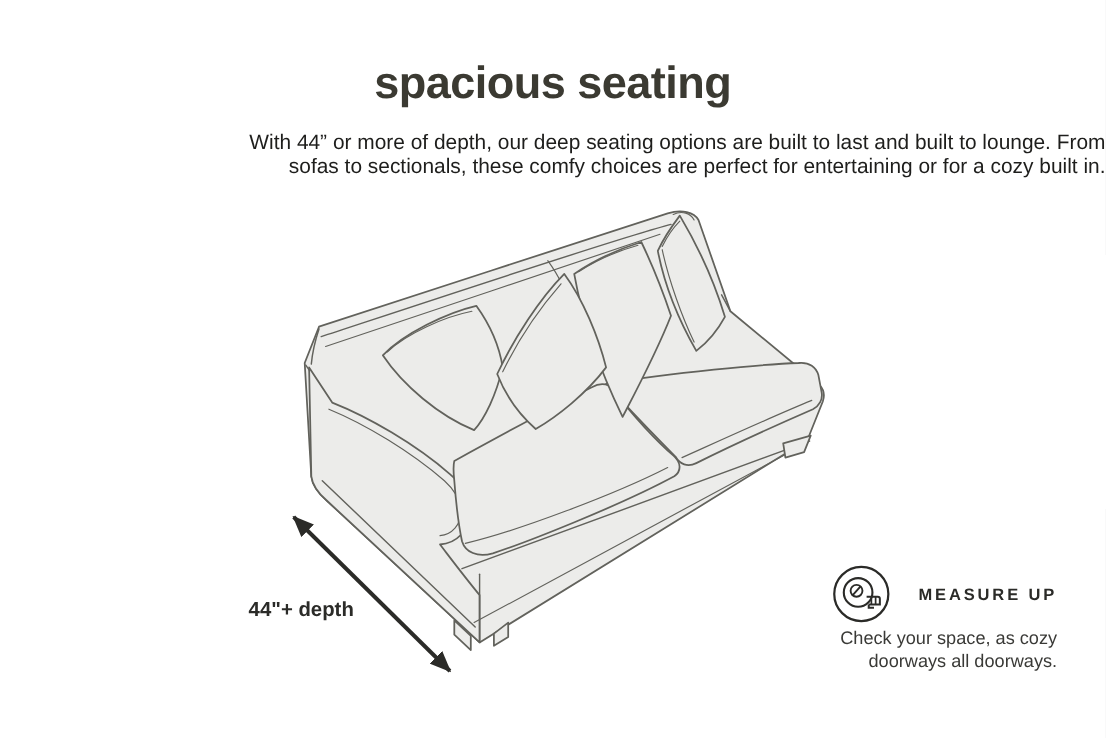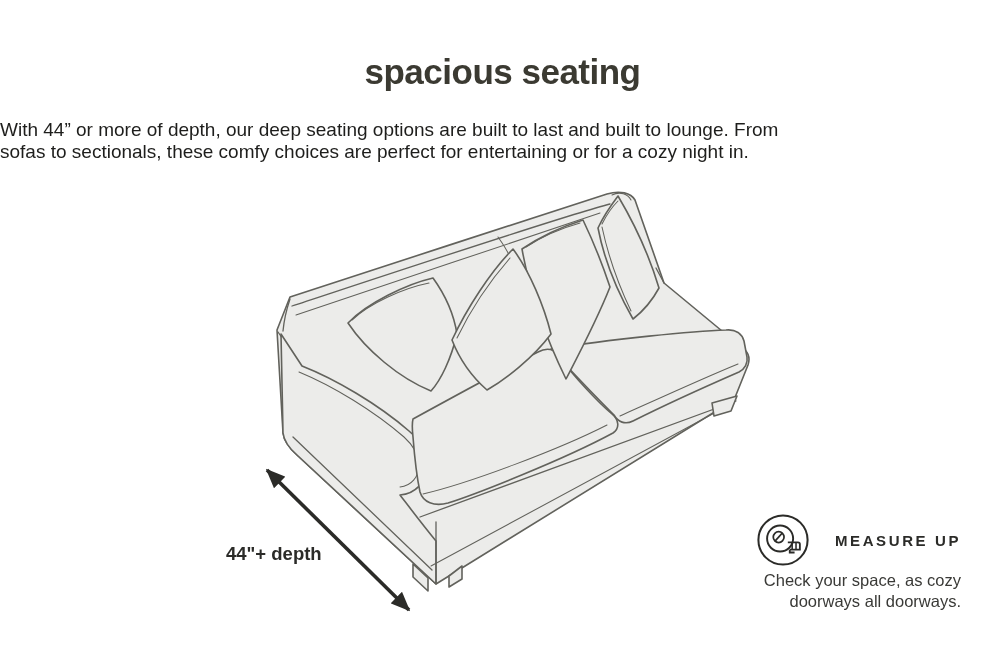--- a/index.html
+++ b/index.html
@@ -7,24 +7,24 @@
     --line-color:#62625c; --fill-color:#ececea; --arrow-color:#2b2b28; --note-color:#3a3a37;
   }
   *{margin:0;padding:0;box-sizing:border-box}
   body{background:#e8e8e8;font-family:"Liberation Sans",sans-serif}
   #stage{
     position:relative;width:1005px;height:671px;background:var(--background);
     overflow:hidden;margin:0 auto;
   }
   .title{
     position:absolute;left:0;top:52px;width:100%;text-align:center;
-    font-size:35px;font-weight:700;letter-spacing:-0.5px;color:var(--title-color);
+    font-size:41px;font-weight:700;letter-spacing:-0.5px;color:var(--title-color);
   }
   .intro{
-    position:absolute;left:0;top:119px;width:100%;text-align:left;
+    position:absolute;left:0;top:119px;width:100%;text-align:right;
     font-size:19px;line-height:22px;color:var(--body-color);
   }
   .art-svg{position:absolute;left:0;top:0;width:1005px;height:671px}
   .s0{fill:var(--fill-color);stroke:var(--line-color);stroke-width:1.6;stroke-linejoin:round;stroke-linecap:round}
   .s1{fill:none;stroke:var(--line-color);stroke-width:1.3;stroke-linecap:round}
   .s2{fill:none;stroke:var(--line-color);stroke-width:1.05;stroke-linecap:round}
   .arrow-line{fill:none;stroke:var(--arrow-color);stroke-width:3.6;stroke-linecap:butt}
   .arrow-head{fill:var(--arrow-color)}
   .depth-label{
     position:absolute;left:226px;top:543px;
@@ -43,21 +43,21 @@
 </style>
 </head>
 <body>
 
 <div id="stage">
 
   <h1 class="title">spacious seating</h1>
 
   <div class="intro">
     <div>With 44” or more of depth, our deep seating options are built to last and built to lounge. From</div>
-    <div>sofas to sectionals, these comfy choices are perfect for entertaining or for a cozy night in.</div>
+    <div>sofas to sectionals, these comfy choices are perfect for entertaining or for a cozy built in.</div>
   </div>
 
   <svg class="art-svg" viewBox="0 0 1005 671" aria-hidden="true">
 
     <g>
       <path class="s0" d="M290 297 C340 281 565 207 607 194 C620 190 631 193 635 200 L664 283 L745 350 C749 354 750 359 748 365 L734 400 L436 584 L297 455 C289 448 284 441 283 433 L277 330 Z"></path>
 
       <path class="s1" d="M292 306 C344 289 563 216 610 204"></path>
       <path class="s2" d="M296 315 C350 297 540 233 600 213"></path>
       <path class="s2" d="M612 195 C620 191 628 194 631 200"></path>

